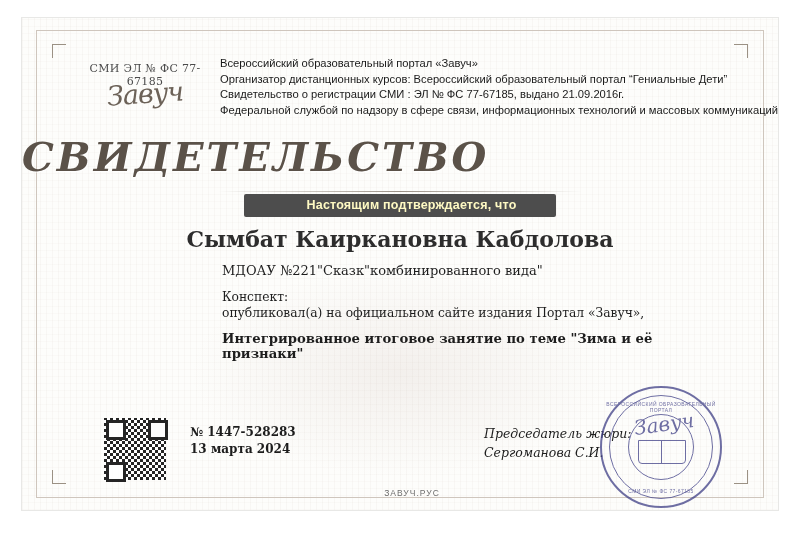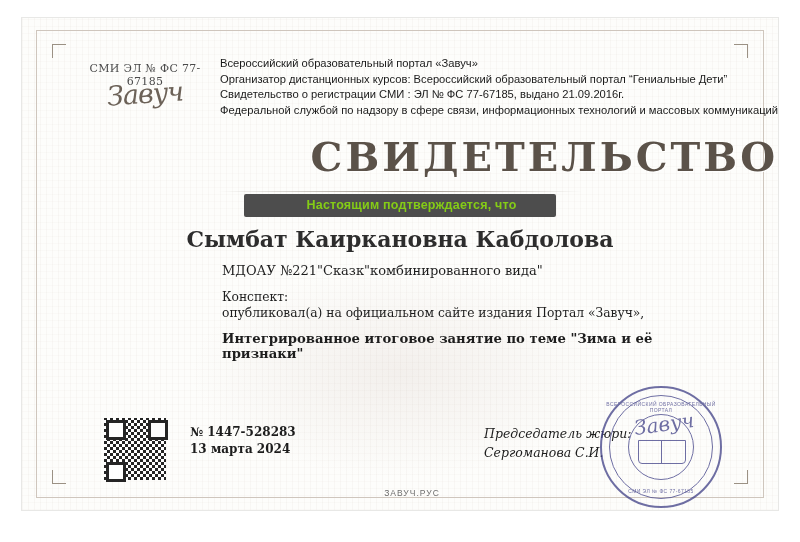--- a/index.html
+++ b/index.html
@@ -109,21 +109,22 @@
     color: #1a1a1a;
   }
   .head-lines div { white-space: nowrap; }
 
   
   .title-wrap {
     position: absolute;
     left: 0;
     top: 115px;
     width: 756px;
-    text-align: right;
+    text-align: left;
+    font-style: italic;
   }
   .title {
     font-family: "DejaVu Serif", serif;
     font-weight: bold;
     font-size: 40px;
     letter-spacing: 3px;
     color: #5b5249;
     text-shadow: 1px 1px 0 rgba(255,255,255,0.9);
   }
   .title-rule {
@@ -142,21 +143,21 @@
     top: 176px;
     width: 312px;
     height: 23px;
     background: #4d4d4d;
     border-radius: 2px;
   }
   .confirm-bar span {
     display: block;
     text-align: center;
     line-height: 23px;
-    color: #84cc16;
+    color: #fef9c3;
     font-size: 12.5px;
     font-weight: bold;
     letter-spacing: 0.2px;
     padding-left: 23px;
   }
 
   
   .recipient {
     position: absolute;
     left: 0;

